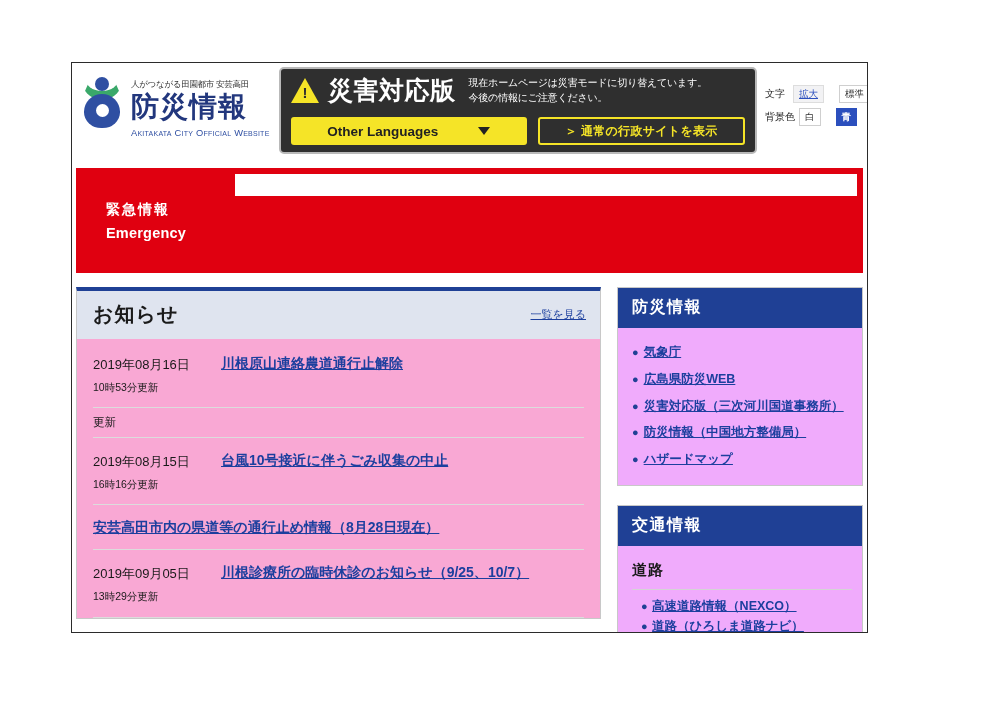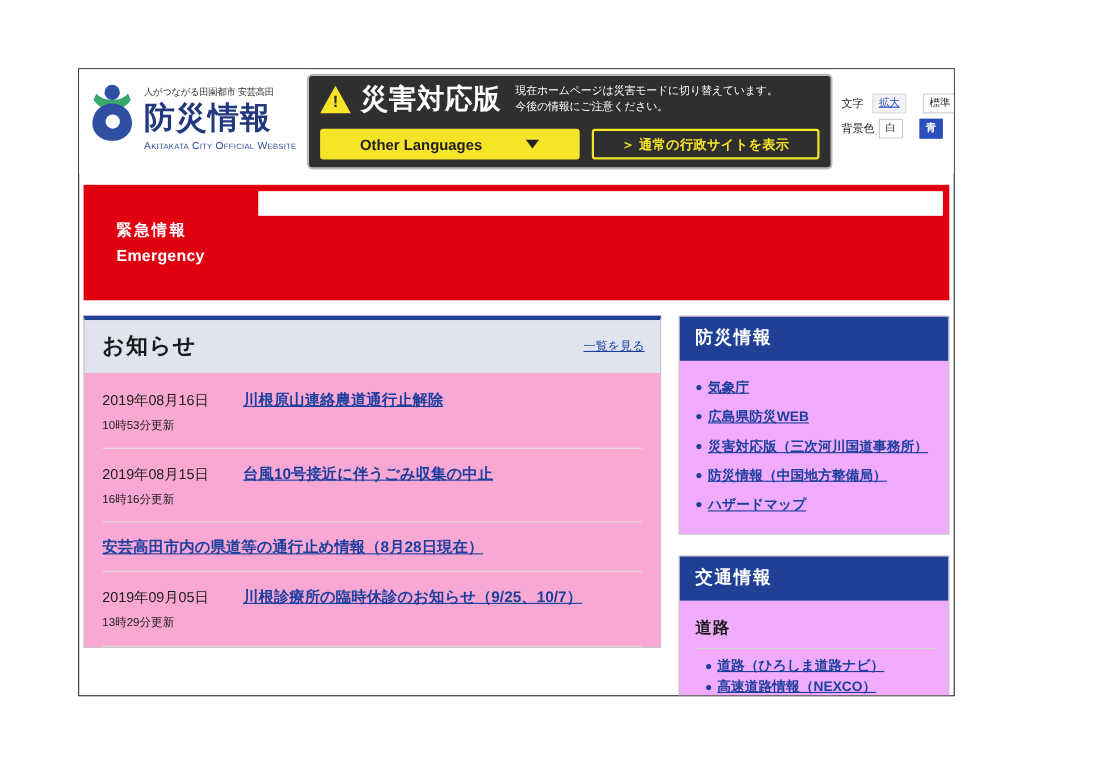--- a/index.html
+++ b/index.html
@@ -445,20 +445,23 @@
         <div class="notice-body">
 
           <div class="notice-row">
             <span class="n-date">
               <span class="n-date-main">2019年08月16日</span><br>
               <span class="n-date-sub">10時53分更新</span>
             </span>
             <a class="n-link">川根原山連絡農道通行止解除</a>
           </div>
 
+          <div class="notice-row plain">
+            <span class="n-plain">更新</span>
+          </div>
 
           <div class="notice-row">
             <span class="n-date">
               <span class="n-date-main">2019年08月15日</span><br>
               <span class="n-date-sub">16時16分更新</span>
             </span>
             <a class="n-link">台風10号接近に伴うごみ収集の中止</a>
           </div>
 
           <div class="notice-row">
@@ -508,25 +511,25 @@
       </div>
 
       <div class="side-box">
         <div class="side-head">交通情報</div>
         <div class="side-body">
           <div class="sub-head">道路</div>
           <div class="sub-rule"></div>
           <ul class="side-sub-list">
             <li>
               <span class="bullet">●</span>
+              <a class="side-link">高速道路情報（NEXCO）</a>
+            </li>
+            <li>
+              <span class="bullet">●</span>
               <a class="side-link">道路（ひろしま道路ナビ）</a>
-            </li>
-            <li>
-              <span class="bullet">●</span>
-              <a class="side-link">高速道路情報（NEXCO）</a>
             </li>
           </ul>
         </div>
       </div>
 
     </div>
   </div>
 </div>
 
 </body></html>

